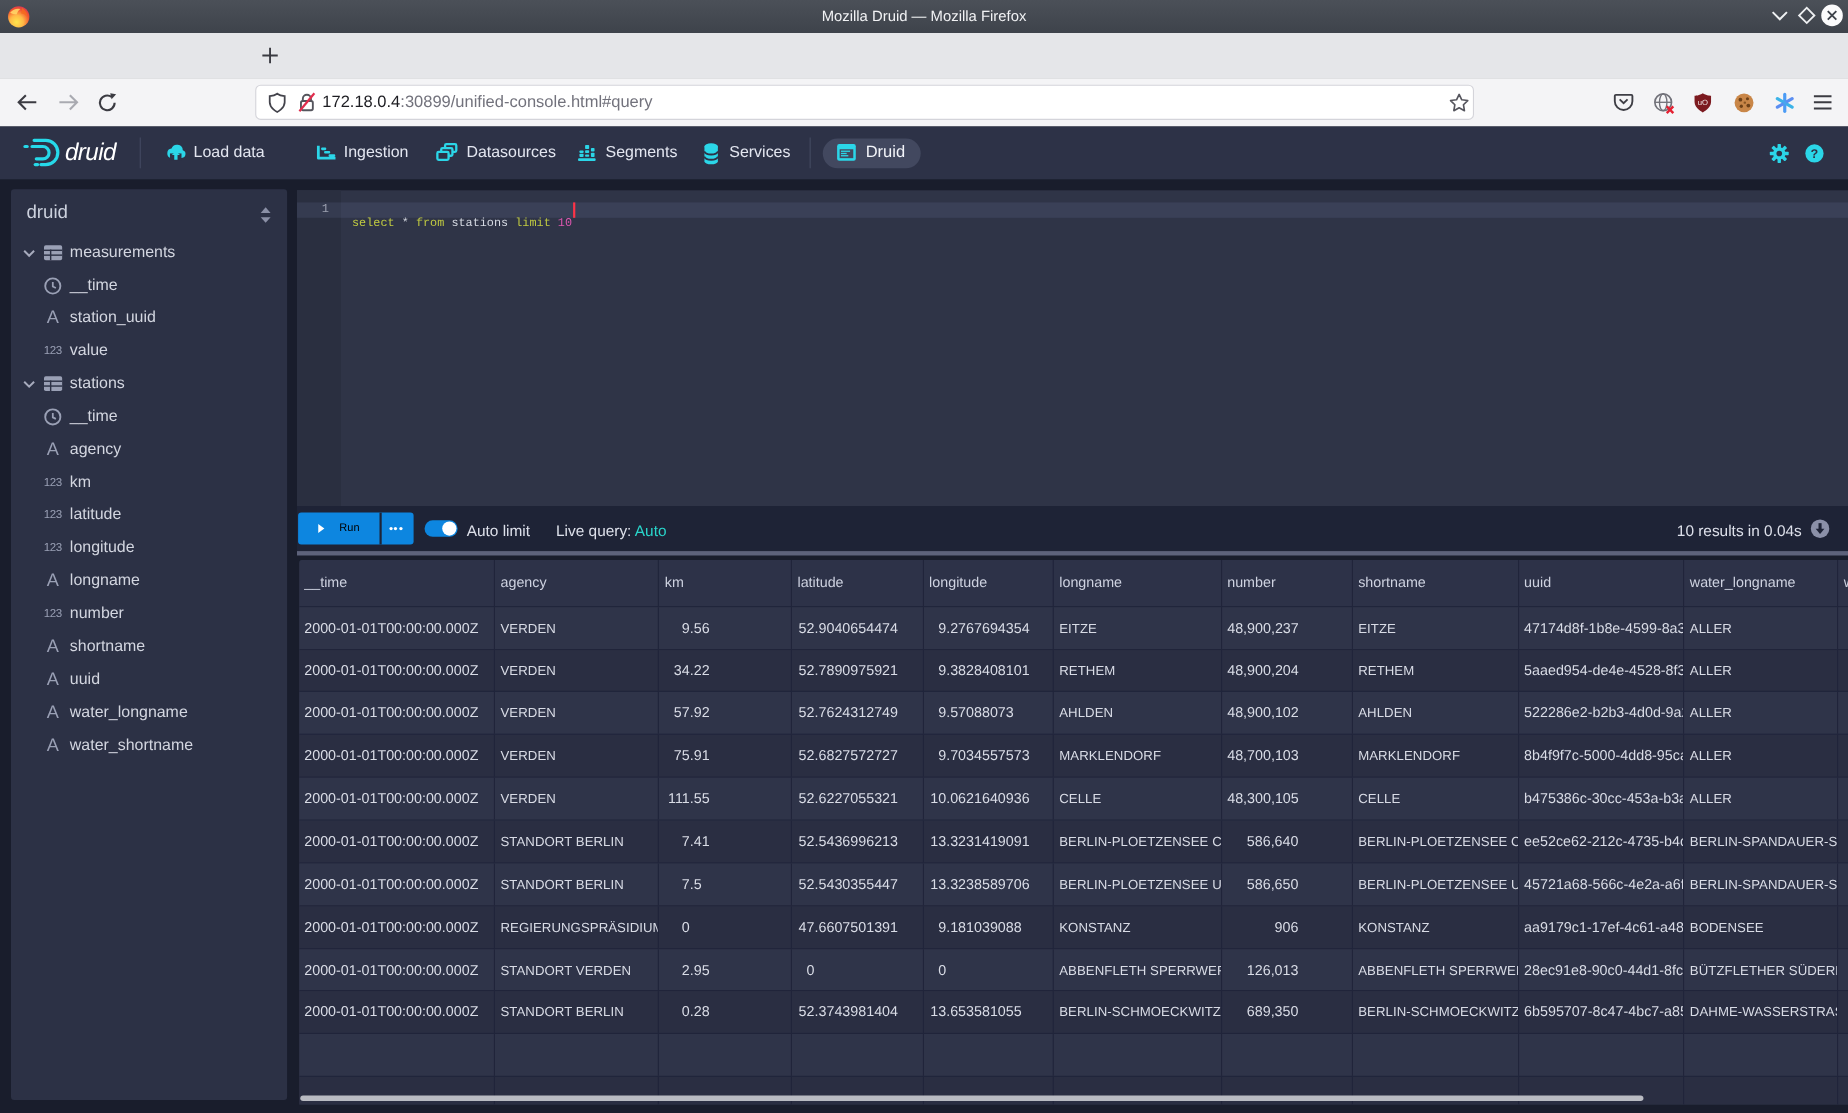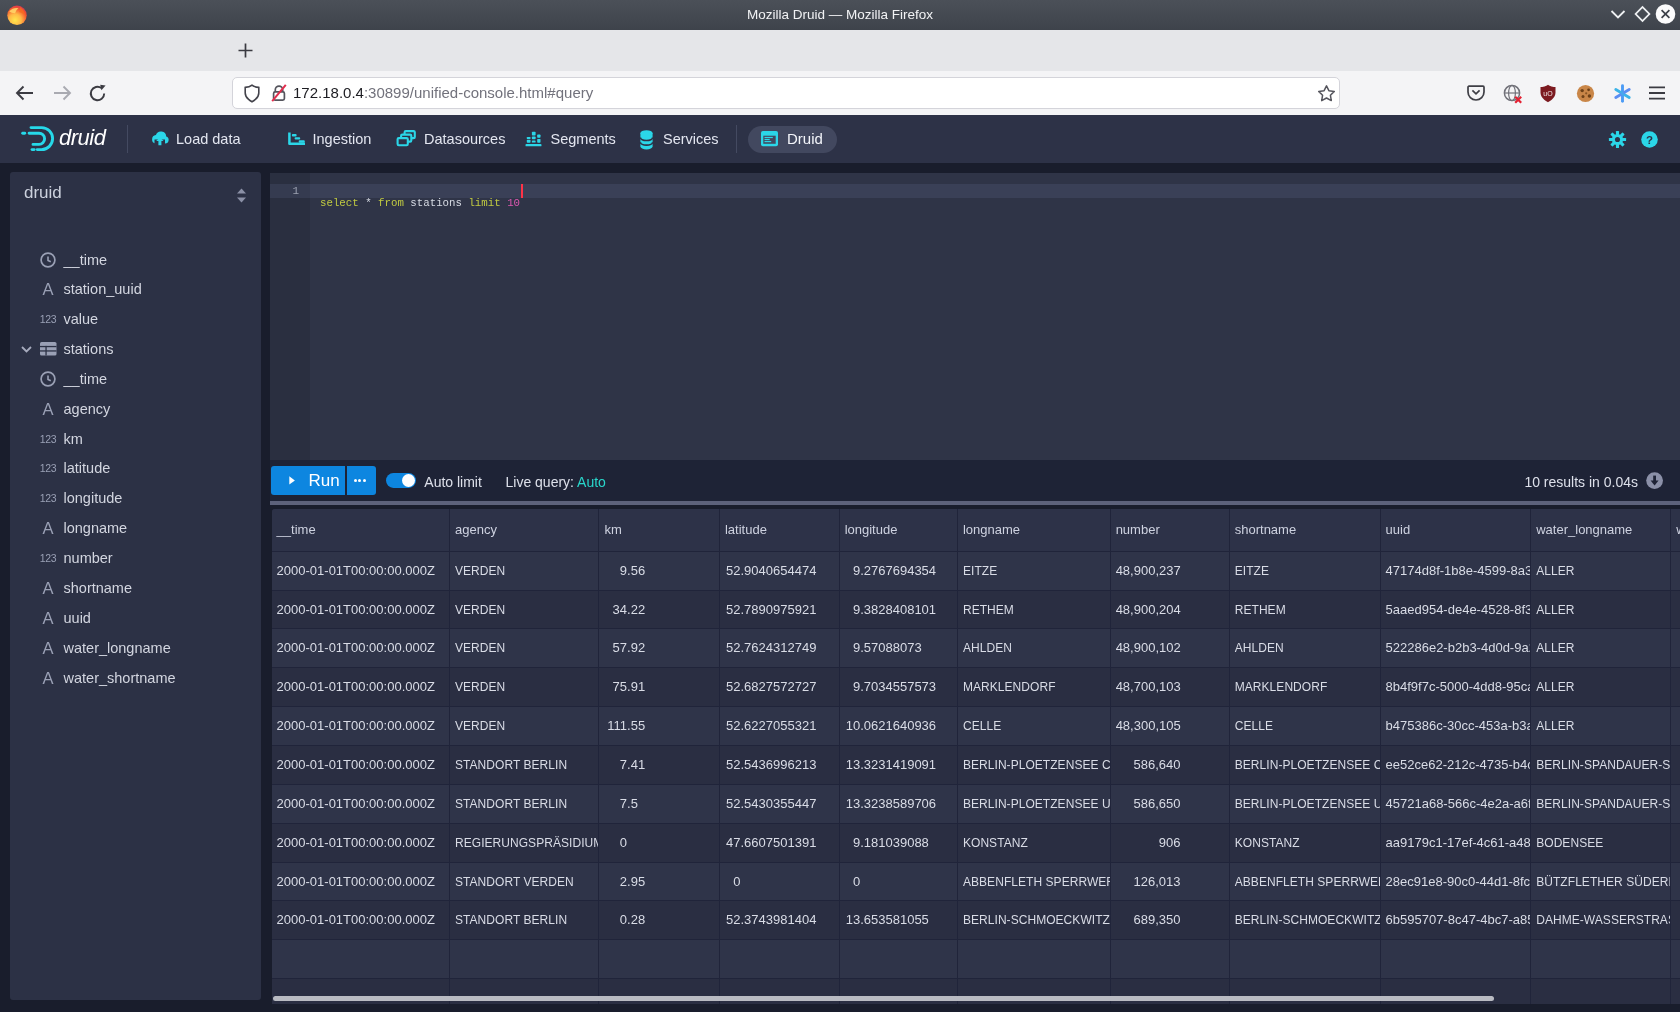--- a/index.html
+++ b/index.html
@@ -36,21 +36,21 @@
 #curline{left:40px;top:11px;width:1370px;height:14px;background:#3a4057}
 #curlineg{left:0;top:11px;width:40px;height:14px;background:#353b50}
 #lnum{left:0;top:11px;width:29px;height:14px;line-height:14px;text-align:right;color:#9ba0af;font-size:11px}
 #code{left:50px;top:23px;height:14px;line-height:14px;font-size:10.75px;color:#d7dbe4;white-space:pre}
 .kw{color:#c0ca41}.num{color:#dd57b0}
 #cursor{left:250.7px;top:10.5px;width:2px;height:14.5px;background:#ff3347}
 
 #runbar{left:270px;top:459.6px;width:1410px;height:42px;background:#1e2336;color:#dde0ea;font-size:14px}
 #runbtn{left:.5px;top:6px;width:105.3px;height:29.5px;background:#0d86e0;border-radius:3px}
 #runsep{left:75px;top:6px;width:1.6px;height:29.5px;background:#1e2336}
-#runbtn .rt{position:absolute;left:38px;top:0;height:29.5px;line-height:29px;color:#ffffff;font-size:17px}
+#runbtn .rt{position:absolute;left:38px;top:0;height:29.5px;line-height:29px;color:#000000;font-size:10px}
 .dot{position:absolute;top:13.2px;width:3px;height:3px;border-radius:50%;background:#fff}
 #toggle{left:116px;top:13.8px;width:29.5px;height:14.7px;background:#0d86e0;border-radius:7.4px}
 #knob{left:16.4px;top:.9px;width:12.9px;height:12.9px;background:#fff;border-radius:50%}
 .rbl{top:1px;height:42px;line-height:42px;position:absolute}
 #lqauto{color:#29d6cb}
 #results{right:42px}
 
 #split{left:270px;top:501.4px;width:1410px;height:3.8px;background:#5d627b}
 
 #rtable{left:271.6px;top:508.9px;width:1408.4px;height:494.7px;background:#2b3043;overflow:hidden;border-top-left-radius:3px}
@@ -232,20 +232,32 @@
 <circle cx="8.5" cy="8.5" r="8.3" fill="#2bd6e8"></circle>
 <text x="8.5" y="12.6" font-size="11.5" font-weight="bold" fill="#2d3247" text-anchor="middle" font-family="Liberation Sans">?</text>
       </svg>
 </div>
 <div class="abs" id="sidebar">
 <div class="abs" id="sbtitle">druid</div>
 <svg class="abs" style="left:226px;top:16px" width="11" height="15" viewBox="0 0 11 15">
 <polygon points="5.5,0.5 1,5.6 10,5.6" fill="#8b90a6"></polygon>
 <polygon points="1,9.4 10,9.4 5.5,14.5" fill="#8b90a6"></polygon>
       </svg>
+<div class="trw" style="top:42.6px">
+<svg class="abs" style="left:10.5px;top:12px" width="11" height="7" viewBox="0 0 11 7">
+          <polyline points="1,1 5.5,5.5 10,1" fill="none" stroke="#a7abbd" stroke-width="1.8"></polyline>
+        </svg>
+<svg class="abs" style="left:30px;top:8.5px" width="16.5" height="13.5" viewBox="0 0 16.5 13.5">
+          <rect width="16.5" height="13.5" rx="1.6" fill="#9aa0b5"></rect>
+          <rect x="0" y="3.9" width="16.5" height="1.3" fill="#2c3145"></rect>
+          <rect x="0" y="8.3" width="16.5" height="1.3" fill="#2c3145"></rect>
+          <rect x="5.4" y="3.9" width="1.3" height="9.6" fill="#2c3145"></rect>
+        </svg>
+<div class="lbl">measurements</div>
+</div>
 <div class="trw" style="top:72.5px">
 <svg class="abs" style="left:30px;top:7px" width="16" height="16" viewBox="0 0 16 16">
           <circle cx="8" cy="8" r="6.9" fill="none" stroke="#9aa0b5" stroke-width="1.7"></circle>
           <path d="M8,4.4 V8.4 L10.8,9.8" fill="none" stroke="#9aa0b5" stroke-width="1.6"></path>
         </svg>
 <div class="lbl">__time</div>
 </div>
 <div class="trw" style="top:102.4px">
 <div class="aico">A</div>
 <div class="lbl">station_uuid</div>

